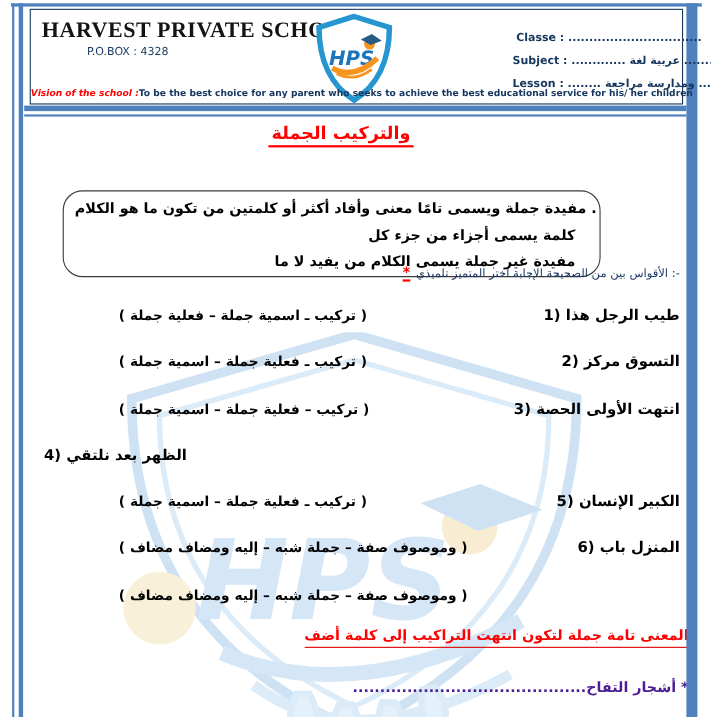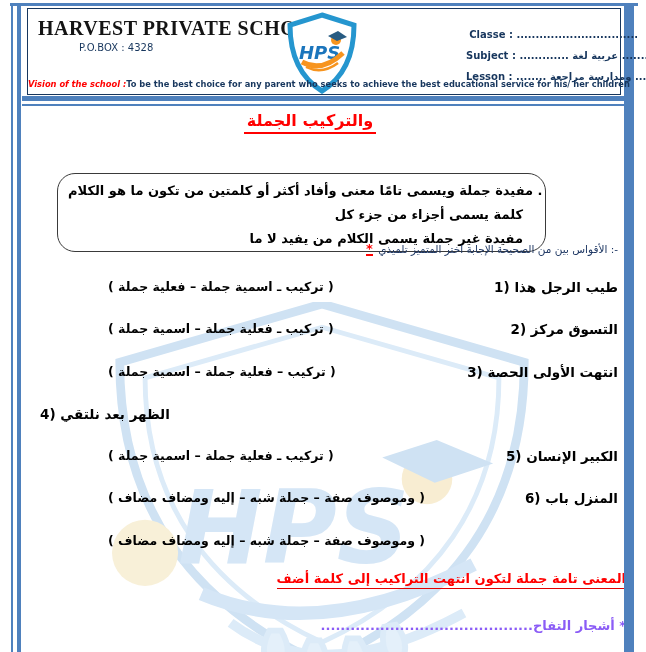--- a/index.html
+++ b/index.html
@@ -69,21 +69,21 @@
     font-weight:bold;font-size:12.5px;color:#000;white-space:nowrap;
   }
   .q-phrase{font-weight:bold;font-size:13.5px;color:#000;white-space:nowrap;}
   #section2-heading{
     position:absolute;right:20px;top:571px;z-index:1;
     color:#ff0000;font-weight:bold;font-size:13px;white-space:nowrap;
     border-bottom:1.6px solid #e00000;padding-bottom:2px;
   }
   #section2-item{
     position:absolute;right:20px;top:618px;z-index:1;direction:rtl;
-    font-weight:bold;font-size:13px;color:#8b5cf6;white-space:nowrap;
+    font-weight:bold;font-size:13px;color:#4c1d95;white-space:nowrap;
   }
   bdi{unicode-bidi:isolate;}
 </style>
 </head>
 <body>
 
 <div class="frame" id="frame-top"></div>
 <div class="frame" id="frame-left-thin"></div>
 <div class="frame" id="frame-left-thick"></div>
 <div class="frame" id="frame-right-bar"></div>

